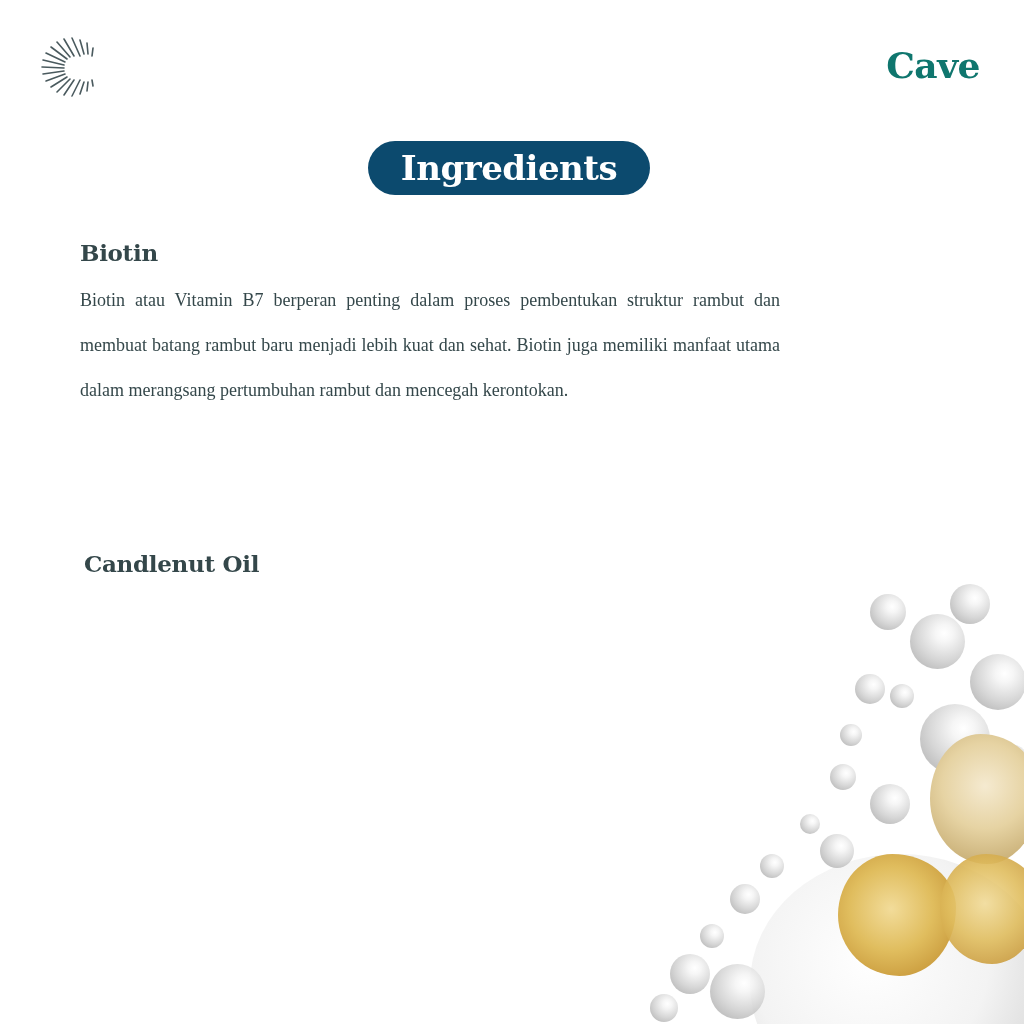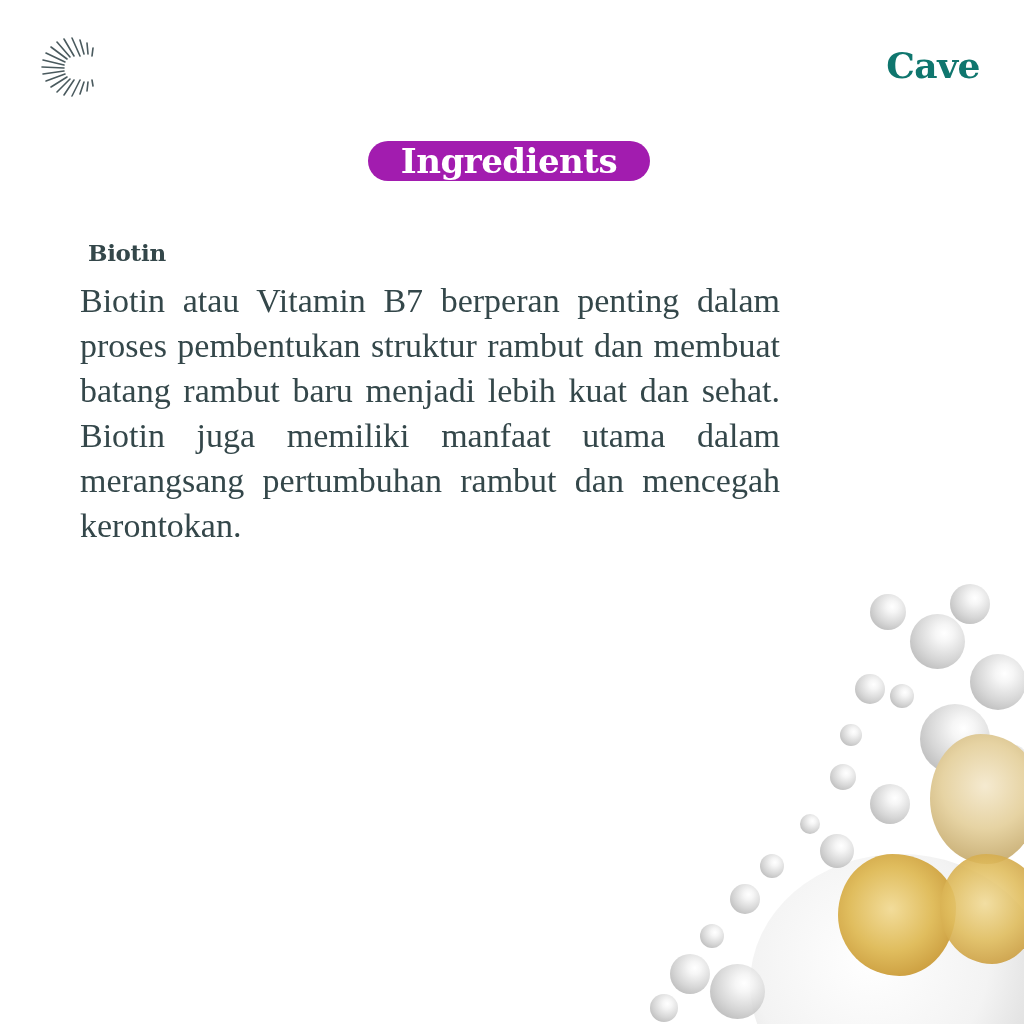--- a/index.html
+++ b/index.html
@@ -3,26 +3,26 @@
   <meta charset="utf-8">
   <style>
     * { margin: 0; padding: 0; box-sizing: border-box; }
     html, body { width: 1024px; height: 1024px; background: #ffffff; overflow: hidden; }
     body { position: relative; font-family: "DejaVu Serif", "Liberation Serif", serif; color: #34474a; }
 
     .logo-mark { position: absolute; left: 40px; top: 34px; width: 64px; height: 64px; }
 
     .brand { position: absolute; right: 44px; top: 44px; font-family: "DejaVu Serif", serif; font-weight: bold; font-size: 36px; letter-spacing: -0.5px; color: #0f766e; }
 
-    .title-pill { position: absolute; left: 368px; top: 141px; width: 282px; height: 40px; border-radius: 29px; background: #a21caf; display: flex; align-items: flex-end; justify-content: center; }
+    .title-pill { position: absolute; left: 368px; top: 141px; width: 282px; height: 54px; border-radius: 29px; background: #0c4a6e; display: flex; align-items: center; justify-content: center; }
     .title-pill span { color: #ffffff; font-family: "DejaVu Serif", serif; font-weight: bold; font-size: 34px; letter-spacing: -0.5px; }
 
     .section { position: absolute; width: 700px; }
-    .section h2 { font-family: "DejaVu Serif", serif; font-weight: bold; font-size: 23px; color: #34474a; line-height: 30px; margin-bottom: 10px; letter-spacing: -0.3px; margin-left: 8px; }
-    .section p { font-family: "Liberation Serif", "DejaVu Serif", serif; font-size: 34px; line-height: 45px; color: #34474a; text-align: justify; text-align-last: left; hyphens: manual; }
+    .section h2 { font-family: "DejaVu Serif", serif; font-weight: bold; font-size: 23px; color: #34474a; line-height: 30px; margin-bottom: 10px; letter-spacing: -0.3px; }
+    .section p { font-family: "Liberation Serif", "DejaVu Serif", serif; font-size: 18px; line-height: 45px; color: #34474a; text-align: justify; text-align-last: left; hyphens: manual; }
 
     .section-biotin { left: 80px; top: 238px; }
     .section-candlenut { left: 84px; top: 549px; width: 694px; }
 
     .decor { position: absolute; right: 0; bottom: 0; width: 384px; height: 470px; overflow: hidden; }
     .bubble { position: absolute; border-radius: 50%;
       background: radial-gradient(circle at 62% 35%, #ffffff 0%, #f4f4f4 18%, #cfcfcf 55%, #b8b8b8 75%, #e9e9e9 100%);
       opacity: 0.85; }
     .big-drop { position: absolute; border-radius: 50%;
       background: radial-gradient(circle at 40% 40%, #ffffff 0%, #f3f3f3 50%, #d6d6d6 85%, #c8c8c8 100%); }
@@ -64,20 +64,21 @@
 <div class="title-pill">
   <span>Ingredients</span>
 </div>
 
 <div class="section section-biotin">
   <h2>Biotin</h2>
   <p>Biotin atau Vitamin B7 berperan penting dalam proses pembentukan struktur rambut dan membuat batang rambut baru menjadi lebih kuat dan sehat. Biotin juga memiliki manfaat utama dalam merangsang pertum­buhan rambut dan mencegah kerontokan.</p>
 </div>
 
 <div class="section section-candlenut">
+  <h2>Candlenut Oil</h2>
 </div>
 
 <div class="decor">
   <div class="big-drop" style="left:110px; top:300px; width:300px; height:260px;"></div>
   <div class="bubble" style="left:230px; top:40px; width:36px; height:36px;"></div>
   <div class="bubble" style="left:270px; top:60px; width:55px; height:55px;"></div>
   <div class="bubble" style="left:310px; top:30px; width:40px; height:40px;"></div>
   <div class="bubble" style="left:330px; top:100px; width:56px; height:56px;"></div>
   <div class="bubble" style="left:215px; top:120px; width:30px; height:30px;"></div>
   <div class="bubble" style="left:250px; top:130px; width:24px; height:24px;"></div>

